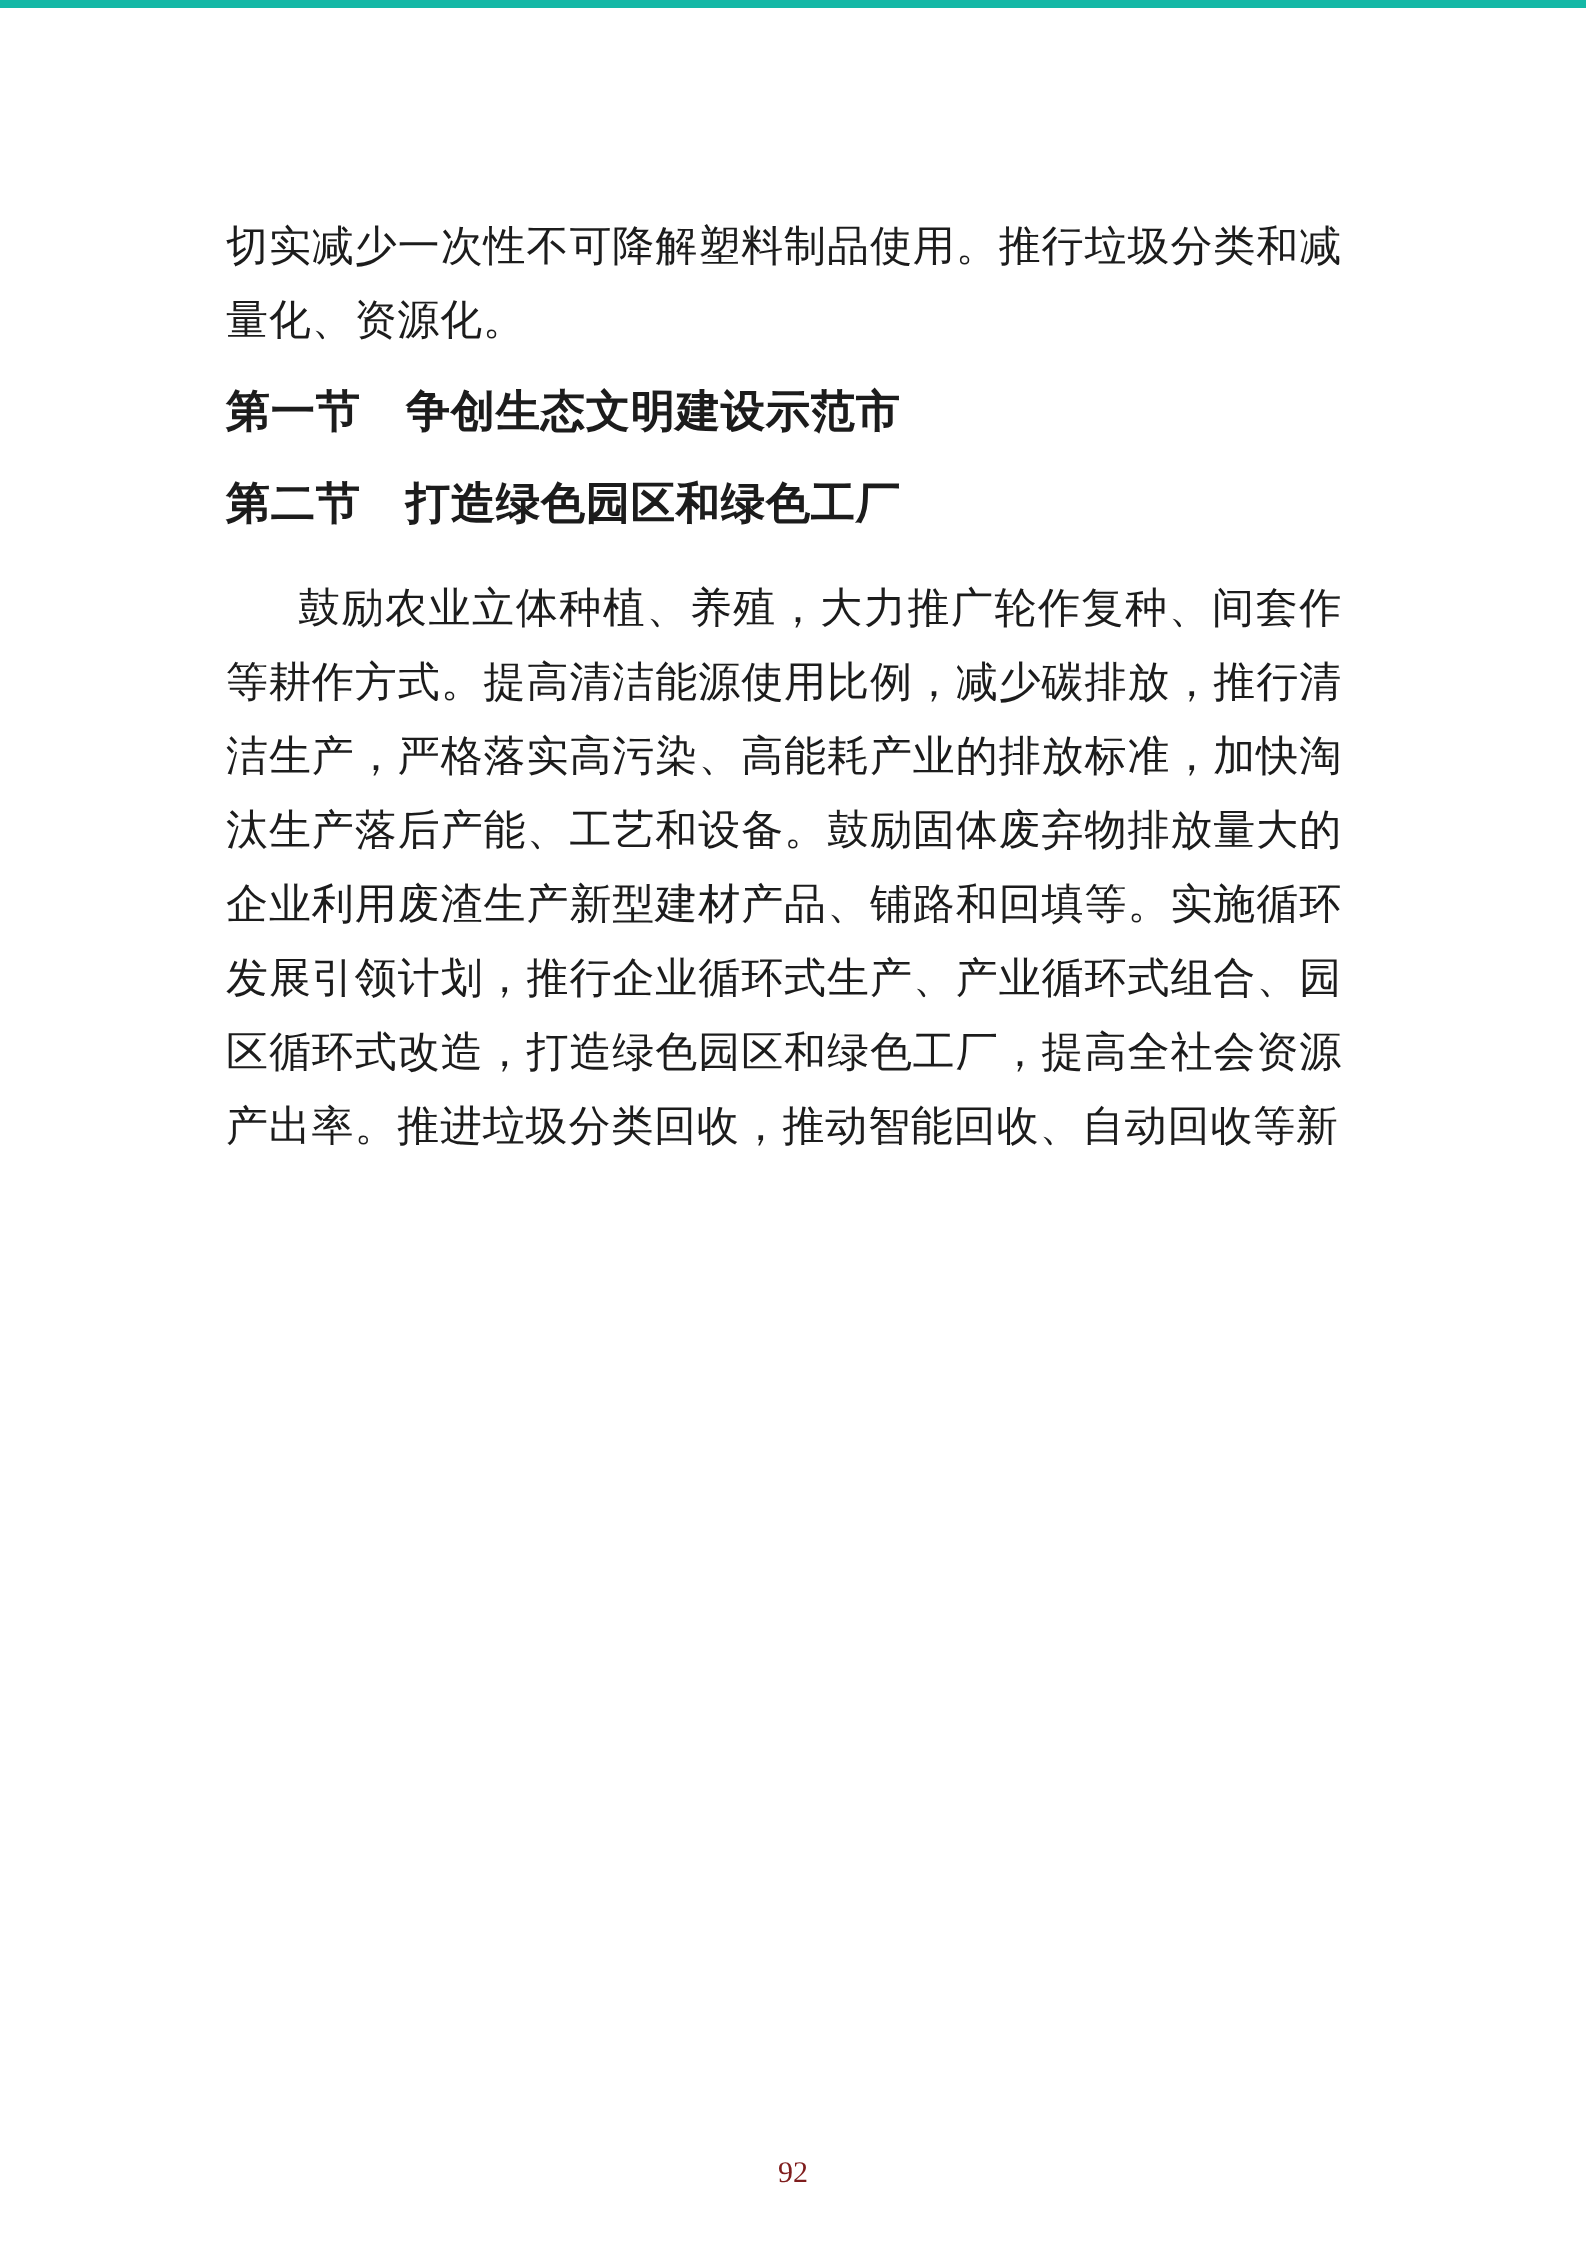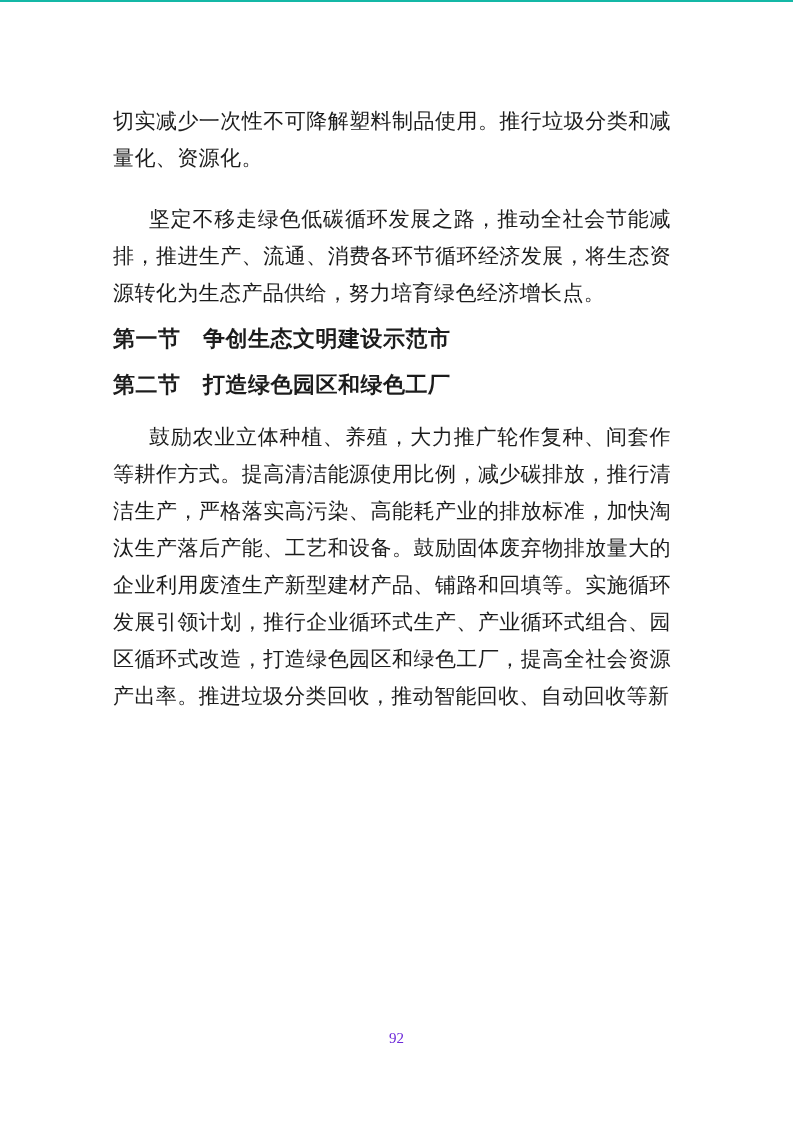--- a/index.html
+++ b/index.html
@@ -10,21 +10,21 @@
   }
   .page {
     position: relative;
     width: 793px;
     height: 1122px;
     margin: 0 auto;
     background: #ffffff;
     color: #1c1c1c;
     overflow: hidden;
     box-sizing: border-box;
-    border-top: 2px solid #14b8a6;
+    border-top: 4px solid #14b8a6;
   }
   .content {
     padding: 0 122px 0 113px;
   }
   .body-text {
     margin: 0;
     font-family: "Liberation Serif", "DejaVu Serif", serif;
     font-size: 21px;
     line-height: 37px;
     letter-spacing: 0.4px;
@@ -53,40 +53,39 @@
     line-height: 37px;
     letter-spacing: 0.5px;
     text-align: left;
   }
   .section-1-heading { margin: 8px 0 0 0; }
   .section-1-body   { margin-top: 12px; }
   .section-2-heading { margin: 9px 0 0 0; }
   .section-2-body   { margin-top: 16px; }
   .page-number {
     position: absolute;
-    top: 1026px;
+    top: 1073px;
     left: 0;
     right: 0;
     text-align: center;
     font-family: "Liberation Serif", "DejaVu Serif", serif;
     font-size: 15px;
     line-height: 20px;
-    color: #6d28d9;
+    color: #7f1d1d;
   }
 </style>
 </head>
 <body>
 
 <div class="page">
   <div class="content">
 
     <p class="body-text no-indent para-continuation">切实减少一次性不可降解塑料制品使用。推行垃圾分类和减量化、资源化。</p>
 
 
-    <p class="body-text chapter-intro">坚定不移走绿色低碳循环发展之路，推动全社会节能减排，推进生产、流通、消费各环节循环经济发展，将生态资源转化为生态产品供给，努力培育绿色经济增长点。</p>
 
     <h2 class="section-heading section-1-heading">第一节　争创生态文明建设示范市</h2>
 
 
     <h2 class="section-heading section-2-heading">第二节　打造绿色园区和绿色工厂</h2>
 
     <p class="body-text section-2-body">鼓励农业立体种植、养殖，大力推广轮作复种、间套作等耕作方式。提高清洁能源使用比例，减少碳排放，推行清洁生产，严格落实高污染、高能耗产业的排放标准，加快淘汰生产落后产能、工艺和设备。鼓励固体废弃物排放量大的企业利用废渣生产新型建材产品、铺路和回填等。实施循环发展引领计划，推行企业循环式生产、产业循环式组合、园区循环式改造，打造绿色园区和绿色工厂，提高全社会资源产出率。推进垃圾分类回收，推动智能回收、自动回收等新</p>
 
   </div>
 

